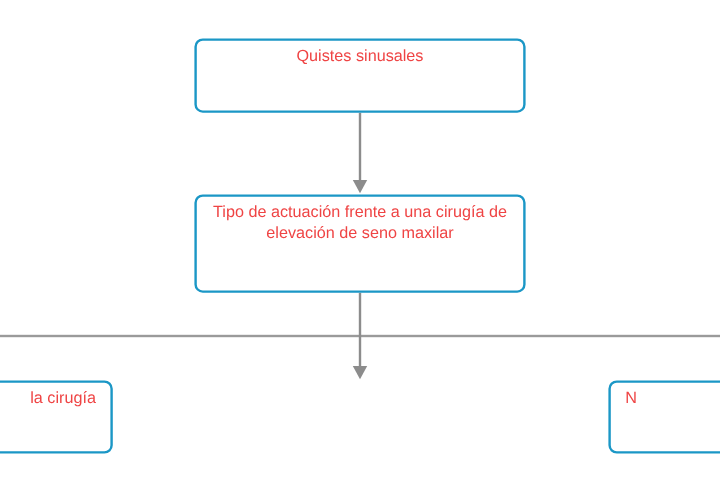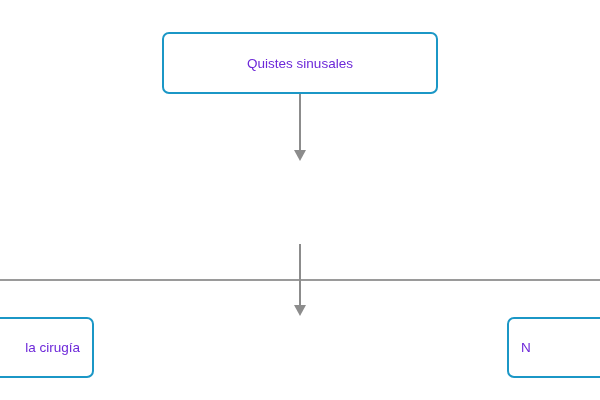--- a/index.html
+++ b/index.html
@@ -18,24 +18,24 @@
     background: #ffffff;
     overflow: hidden;
   }
   .node {
     position: absolute;
     box-sizing: border-box;
     background: #ffffff;
     border: 2.5px solid #1b97c6;
     border-radius: 7px;
     display: flex;
-    align-items: center;
+    align-items: flex-start;
     justify-content: center;
     text-align: center;
-    color: #6d28d9;
+    color: #ef4444;
     font-size: 13.5px;
     line-height: 17px;
     padding: 4px 10px;
   }
   .node-text {
     display: block;
     width: 100%;
     white-space: pre-line;
   }
   
@@ -133,20 +133,23 @@
   <div class="connector v-line" id="edge-root-decision"></div>
   <div class="arrowhead" id="arrow-root-decision"></div>
 
   <div class="connector v-line" id="edge-decision-branch"></div>
   <div class="arrowhead" id="arrow-decision-branch"></div>
 
   <div class="node" id="node-root">
     <span class="node-text">Quistes sinusales</span>
   </div>
 
+  <div class="node" id="node-decision">
+    <span class="node-text">Tipo de actuación frente a una cirugía de elevación de seno maxilar</span>
+  </div>
 
   <div class="node" id="node-branch-left">
     <span class="node-text">la cirugía</span>
   </div>
 
 
   <div class="node" id="node-branch-right">
     <span class="node-text">N</span>
   </div>
 

